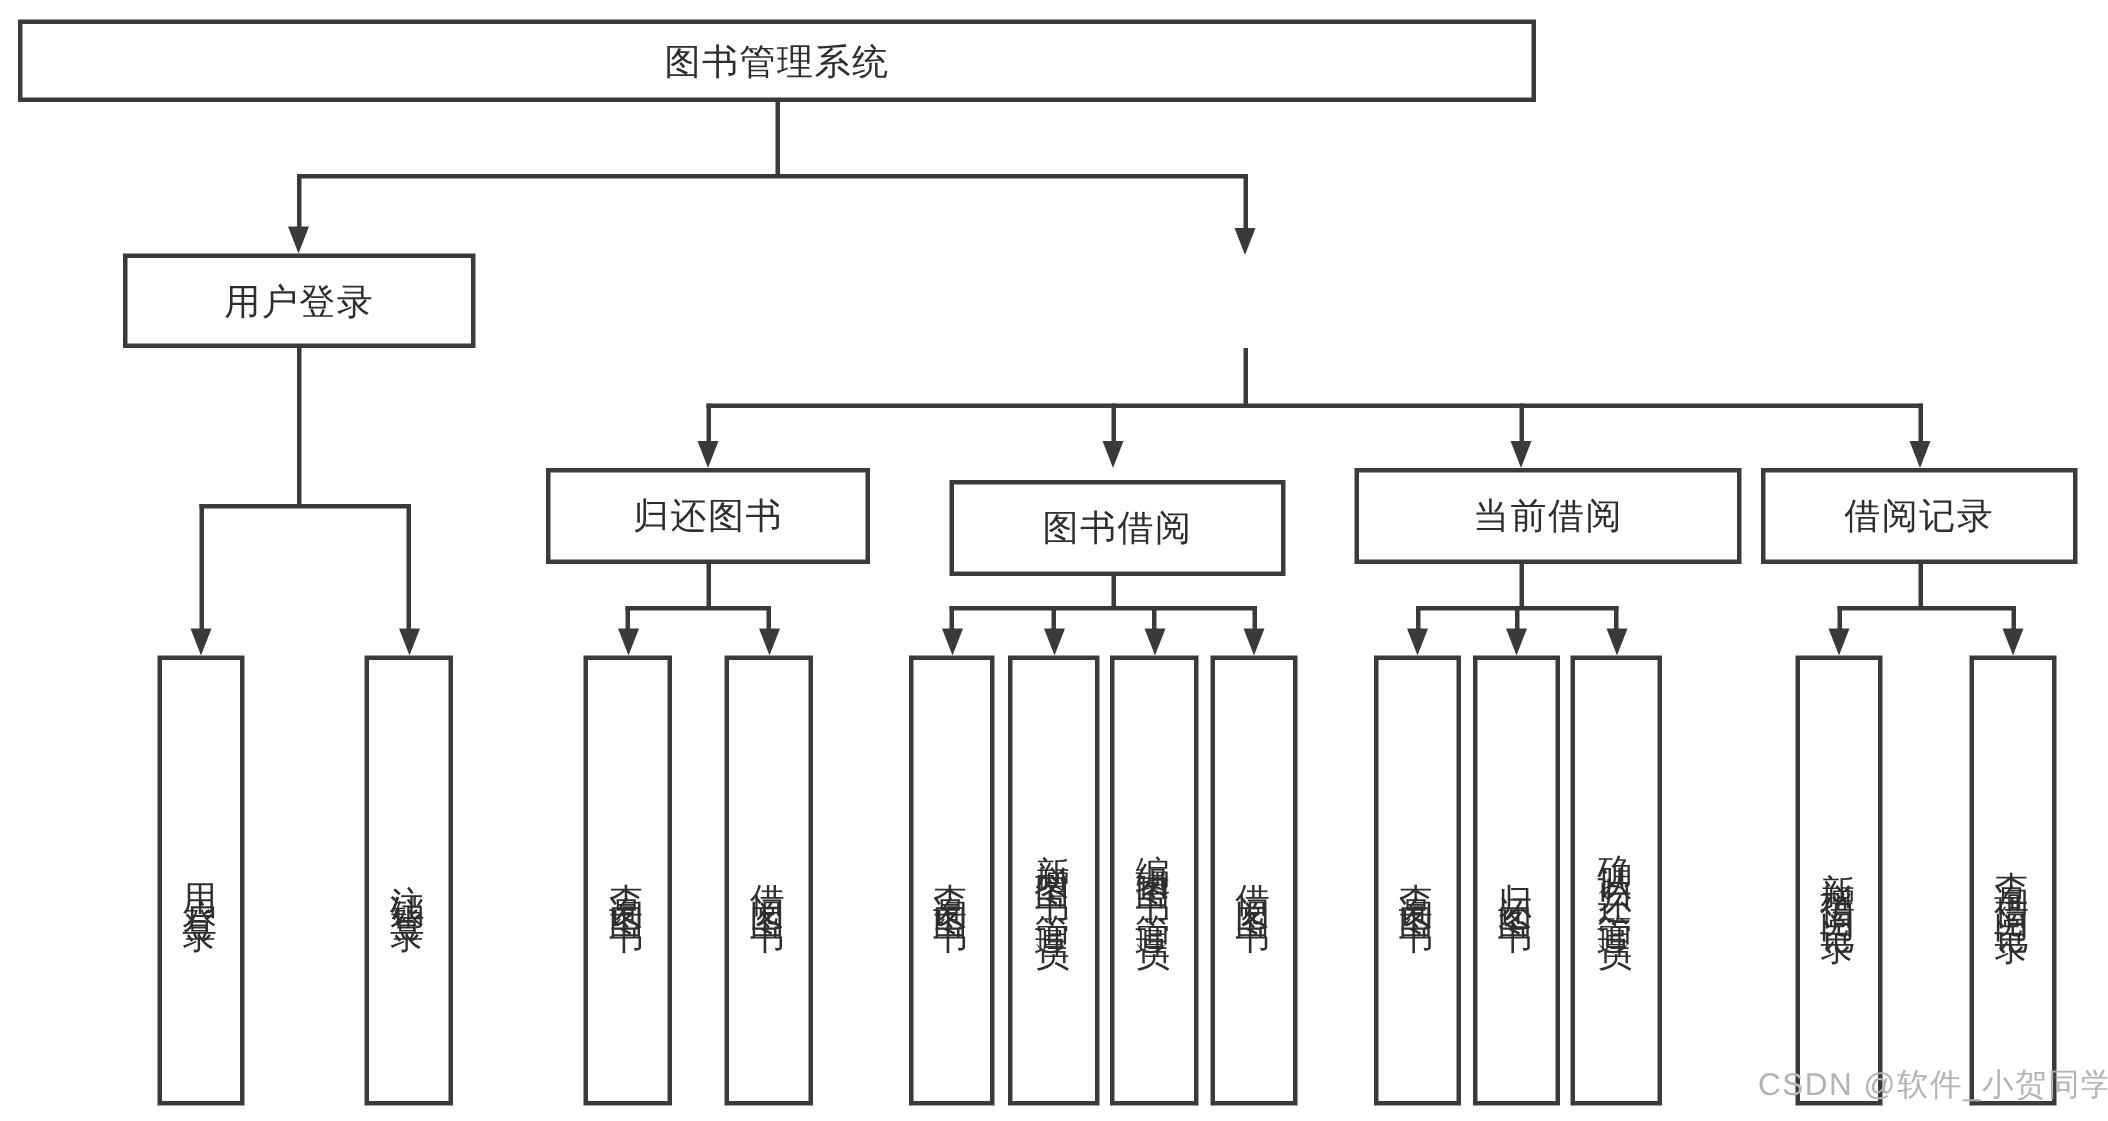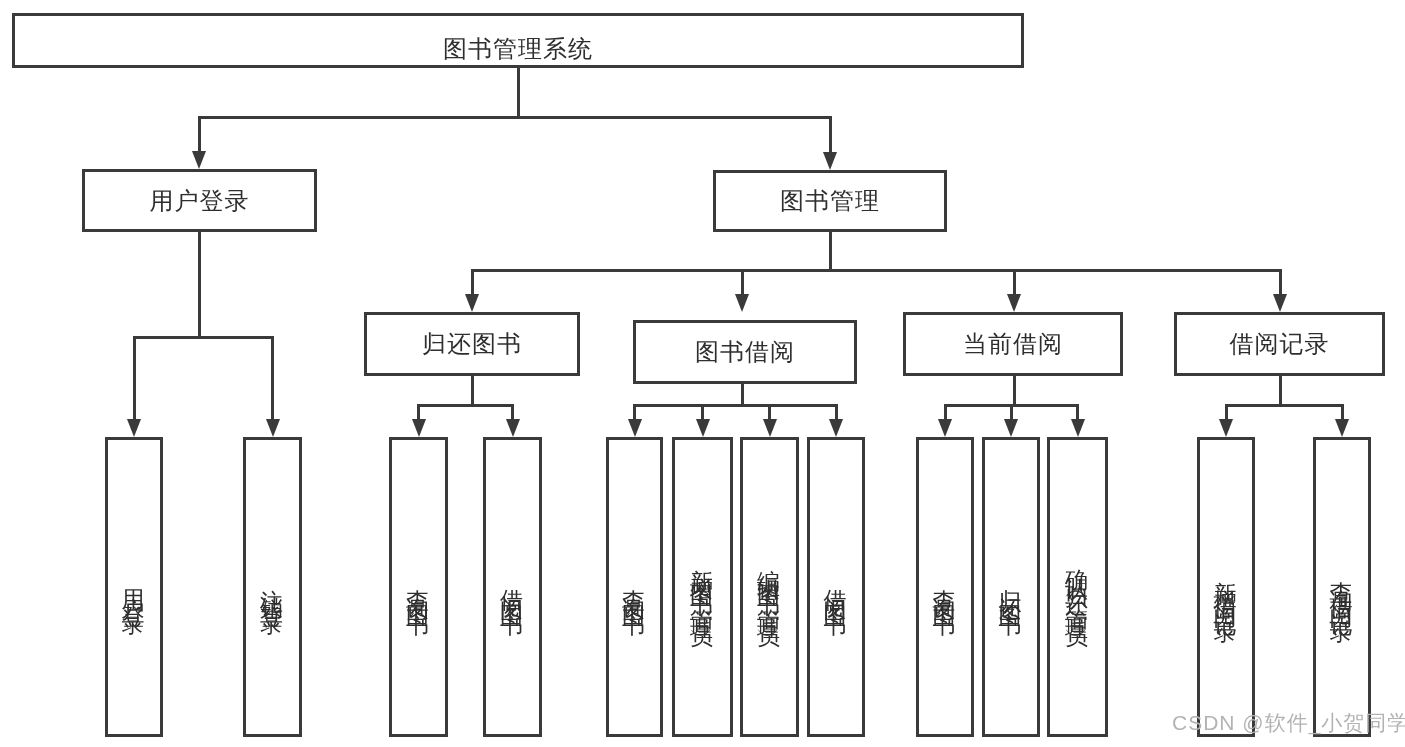--- a/index.html
+++ b/index.html
@@ -57,36 +57,33 @@
     z-index:5;
     white-space:nowrap;
     margin-left:20px;
   }
 </style>
 </head>
 <body>
 
 <div id="canvas">
 
-  <div class="node" style="left:12px;top:13px;width:1012px;height:55px;align-items:flex-end;">
+  <div class="node" style="left:12px;top:13px;width:1012px;height:55px;">
     <span>图书管理系统</span>
   </div>
 
   <div class="vline" style="left:516.5px;top:68px;height:50px;"></div>
   <div class="hline" style="left:197.5px;top:115.5px;width:634px;"></div>
   <div class="vline" style="left:197.5px;top:115.5px;height:36px;"></div>
   <div class="arrow" style="left:192px;top:151px;"></div>
   <div class="vline" style="left:828.5px;top:115.5px;height:37px;"></div>
   <div class="arrow" style="left:823px;top:152px;"></div>
 
   <div class="node" style="left:82px;top:169px;width:235px;height:63px;">
     <span>用户登录</span>
-  </div>
-  <div class="node" style="left:713px;top:170px;width:234px;height:62px;">
-    <span>图书管理</span>
   </div>
 
   <div class="vline" style="left:197.5px;top:232px;height:106px;"></div>
   <div class="hline" style="left:132.5px;top:335.5px;width:141.5px;"></div>
   <div class="vline" style="left:132.5px;top:335.5px;height:84px;"></div>
   <div class="arrow" style="left:127px;top:419px;"></div>
   <div class="vline" style="left:271px;top:335.5px;height:84px;"></div>
   <div class="arrow" style="left:265.5px;top:419px;"></div>
 
   <div class="vline" style="left:828.5px;top:232px;height:39px;"></div>
@@ -99,21 +96,21 @@
   <div class="arrow" style="left:1007px;top:294px;"></div>
   <div class="vline" style="left:1278.5px;top:268.5px;height:26px;"></div>
   <div class="arrow" style="left:1273px;top:294px;"></div>
 
   <div class="node" style="left:364px;top:312px;width:216px;height:64px;">
     <span>归还图书</span>
   </div>
   <div class="node" style="left:633px;top:320px;width:224px;height:64px;">
     <span>图书借阅</span>
   </div>
-  <div class="node" style="left:903px;top:312px;width:220px;height:64px;">
+  <div class="node" style="left:903px;top:312px;width:258px;height:64px;">
     <span>当前借阅</span>
   </div>
   <div class="node" style="left:1174px;top:312px;width:211px;height:64px;">
     <span>借阅记录</span>
   </div>
 
   <div class="vline" style="left:470.5px;top:376px;height:30px;"></div>
   <div class="hline" style="left:417px;top:403.5px;width:97px;"></div>
   <div class="vline" style="left:417px;top:403.5px;height:16px;"></div>
   <div class="arrow" style="left:411.5px;top:419px;"></div>

